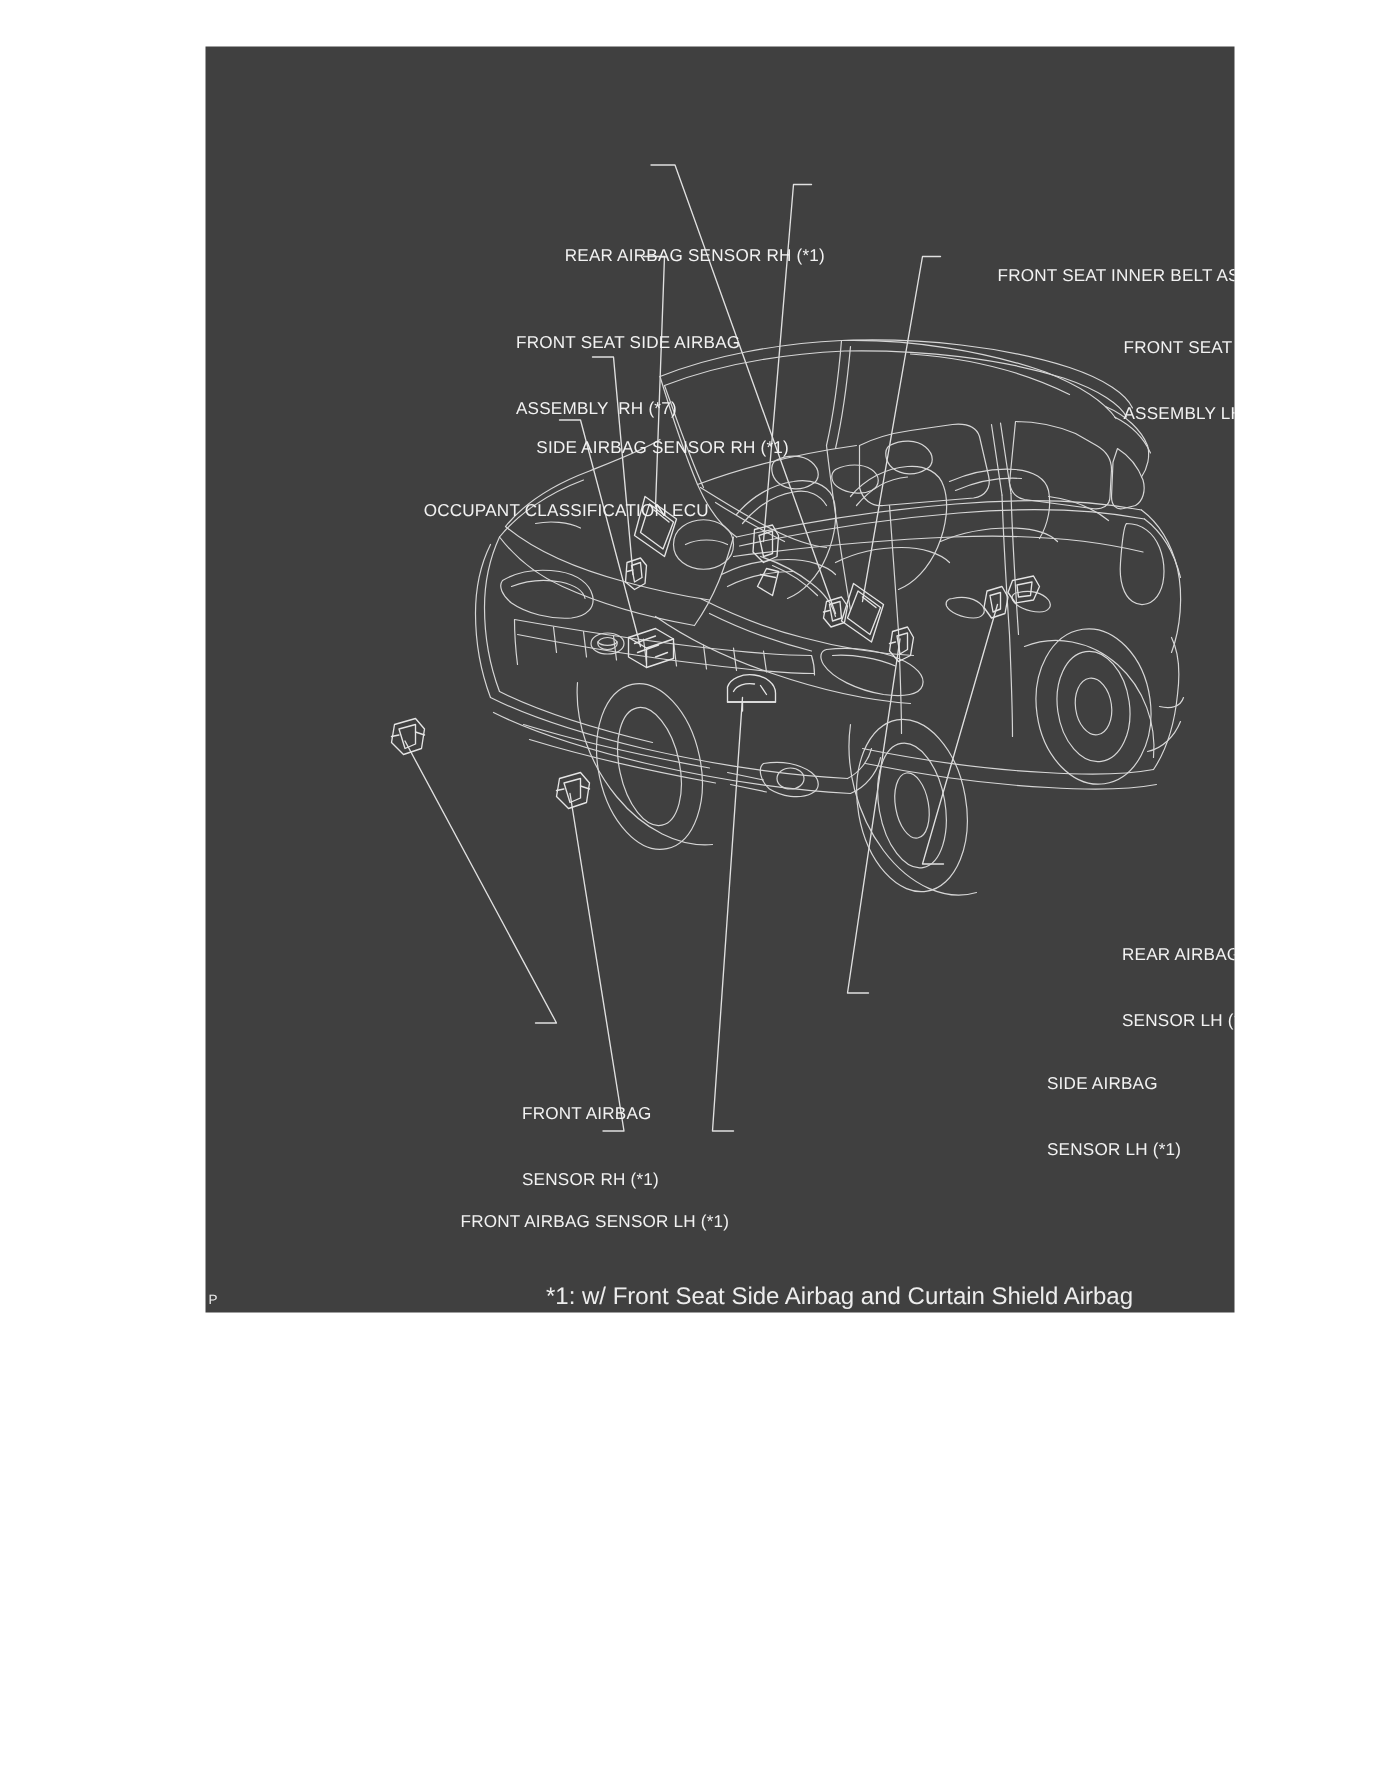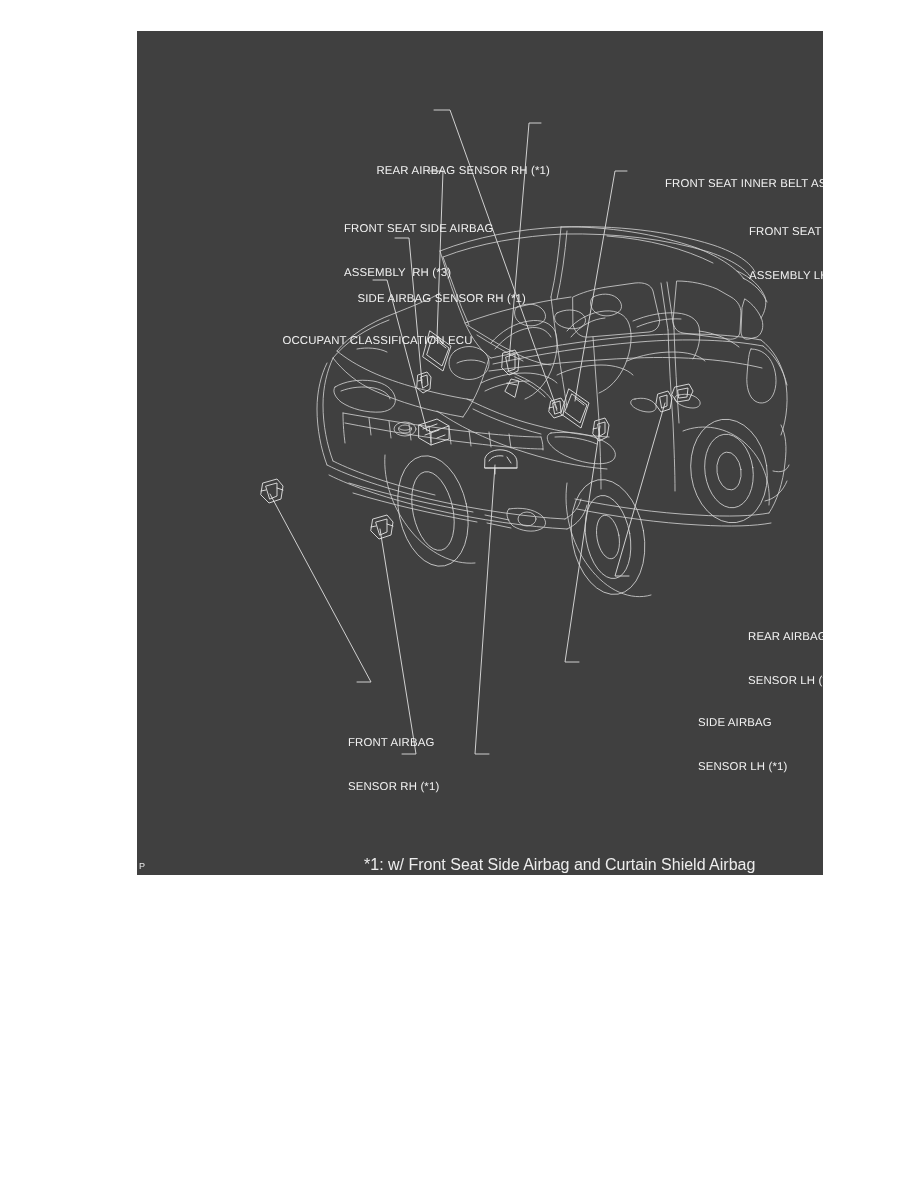--- a/index.html
+++ b/index.html
@@ -331,21 +331,21 @@
         </g>
       </g>
     </svg>
 
     <div class="callout align-right" style="left:215px; top:104px; width:198px;">
       <div>REAR AIRBAG SENSOR RH (*1)</div>
     </div>
 
     <div class="callout align-left" style="left:207px; top:162px; width:205px;">
       <div>FRONT SEAT SIDE AIRBAG</div>
-      <div>ASSEMBLY  RH (*3)</div>
+      <div>ASSEMBLY  RH (*7)</div>
     </div>
 
     <div class="callout align-right" style="left:184px; top:232px; width:205px;">
       <div>SIDE AIRBAG SENSOR RH (*1)</div>
     </div>
 
     <div class="callout align-right" style="left:128px; top:274px; width:225px;text-align:center;">
       <div>OCCUPANT CLASSIFICATION ECU</div>
     </div>
 
@@ -366,20 +366,23 @@
     <div class="callout align-left" style="left:561px; top:656px; width:140px;">
       <div>SIDE AIRBAG</div>
       <div>SENSOR LH (*1)</div>
     </div>
 
     <div class="callout align-left" style="left:211px; top:676px; width:130px;">
       <div>FRONT AIRBAG</div>
       <div>SENSOR RH (*1)</div>
     </div>
 
+    <div class="callout align-left" style="left:170px; top:748px; width:215px;">
+      <div>FRONT AIRBAG SENSOR LH (*1)</div>
+    </div>
 
 
     <div class="footnote" style="left:227px; top:827px;">*1: w/ Front Seat Side Airbag and Curtain Shield Airbag</div>
 
     <div class="corner-mark" style="left:2px; top:831px;">P</div>
 
   </div>
 </div>
 
 </body></html>

